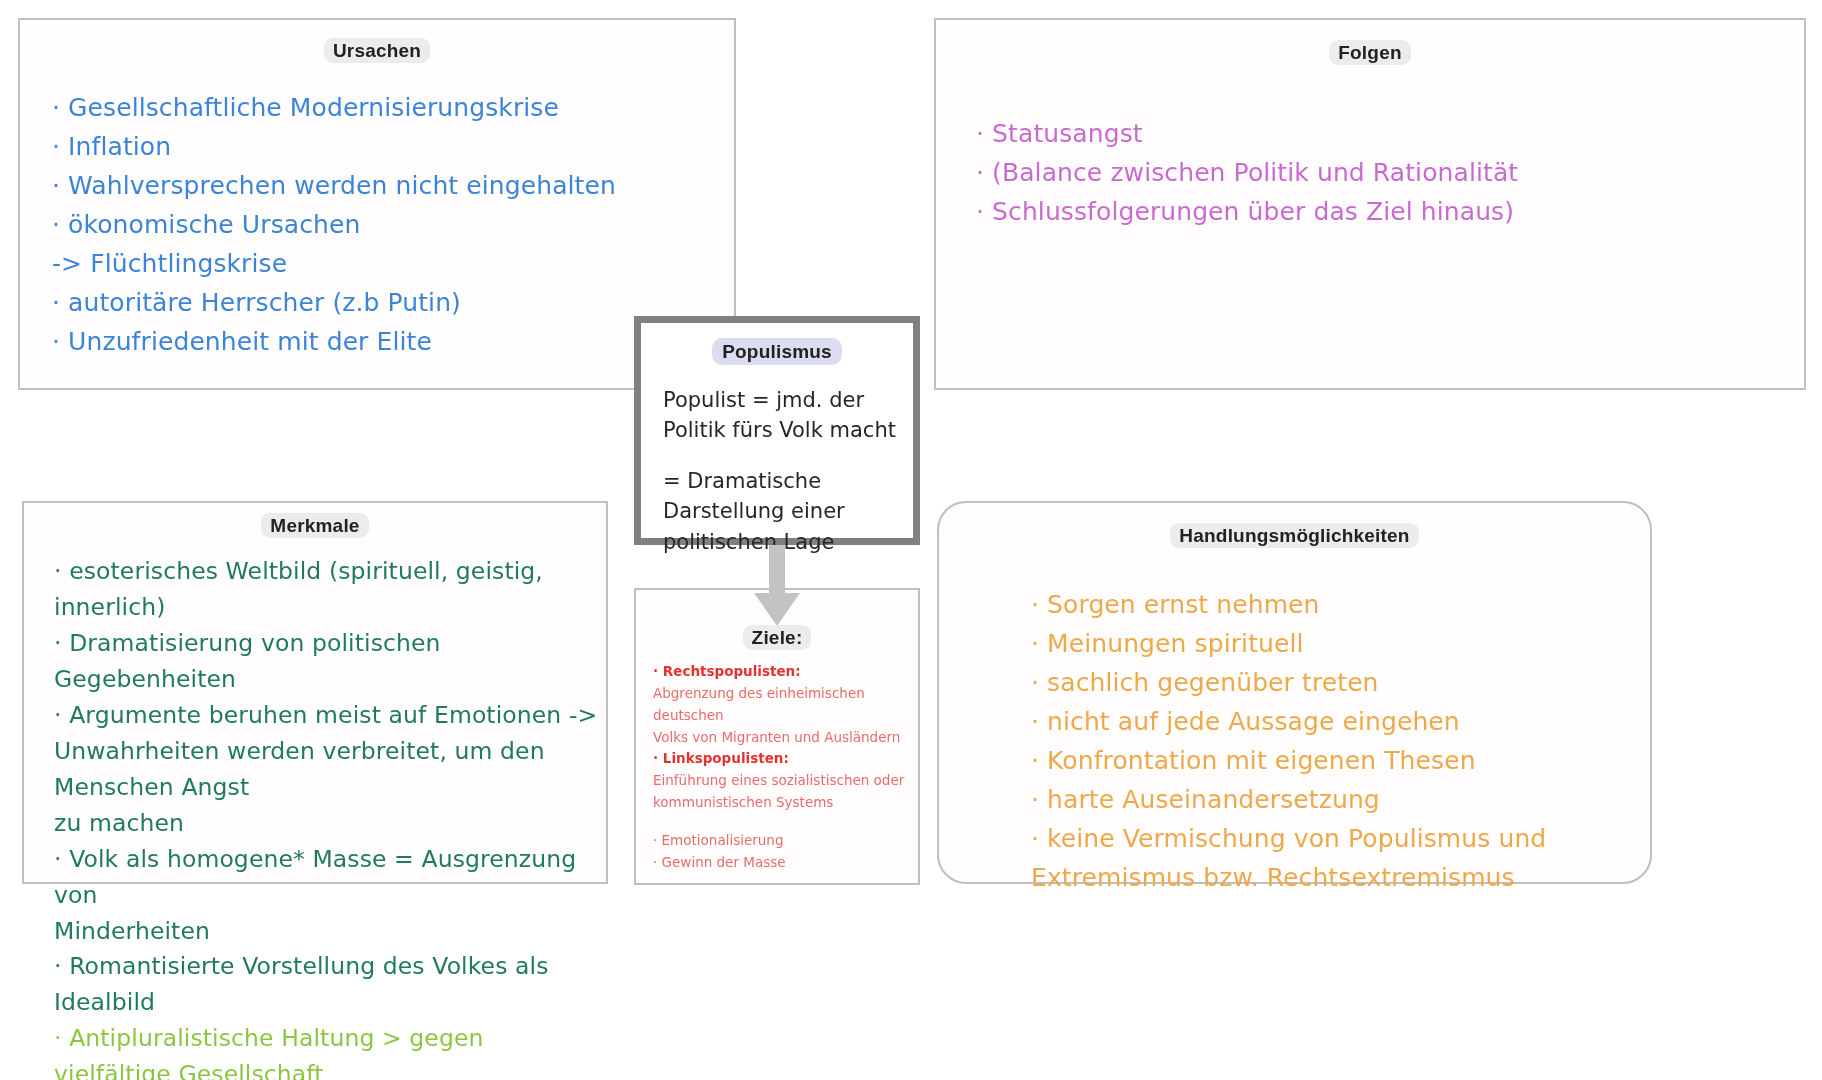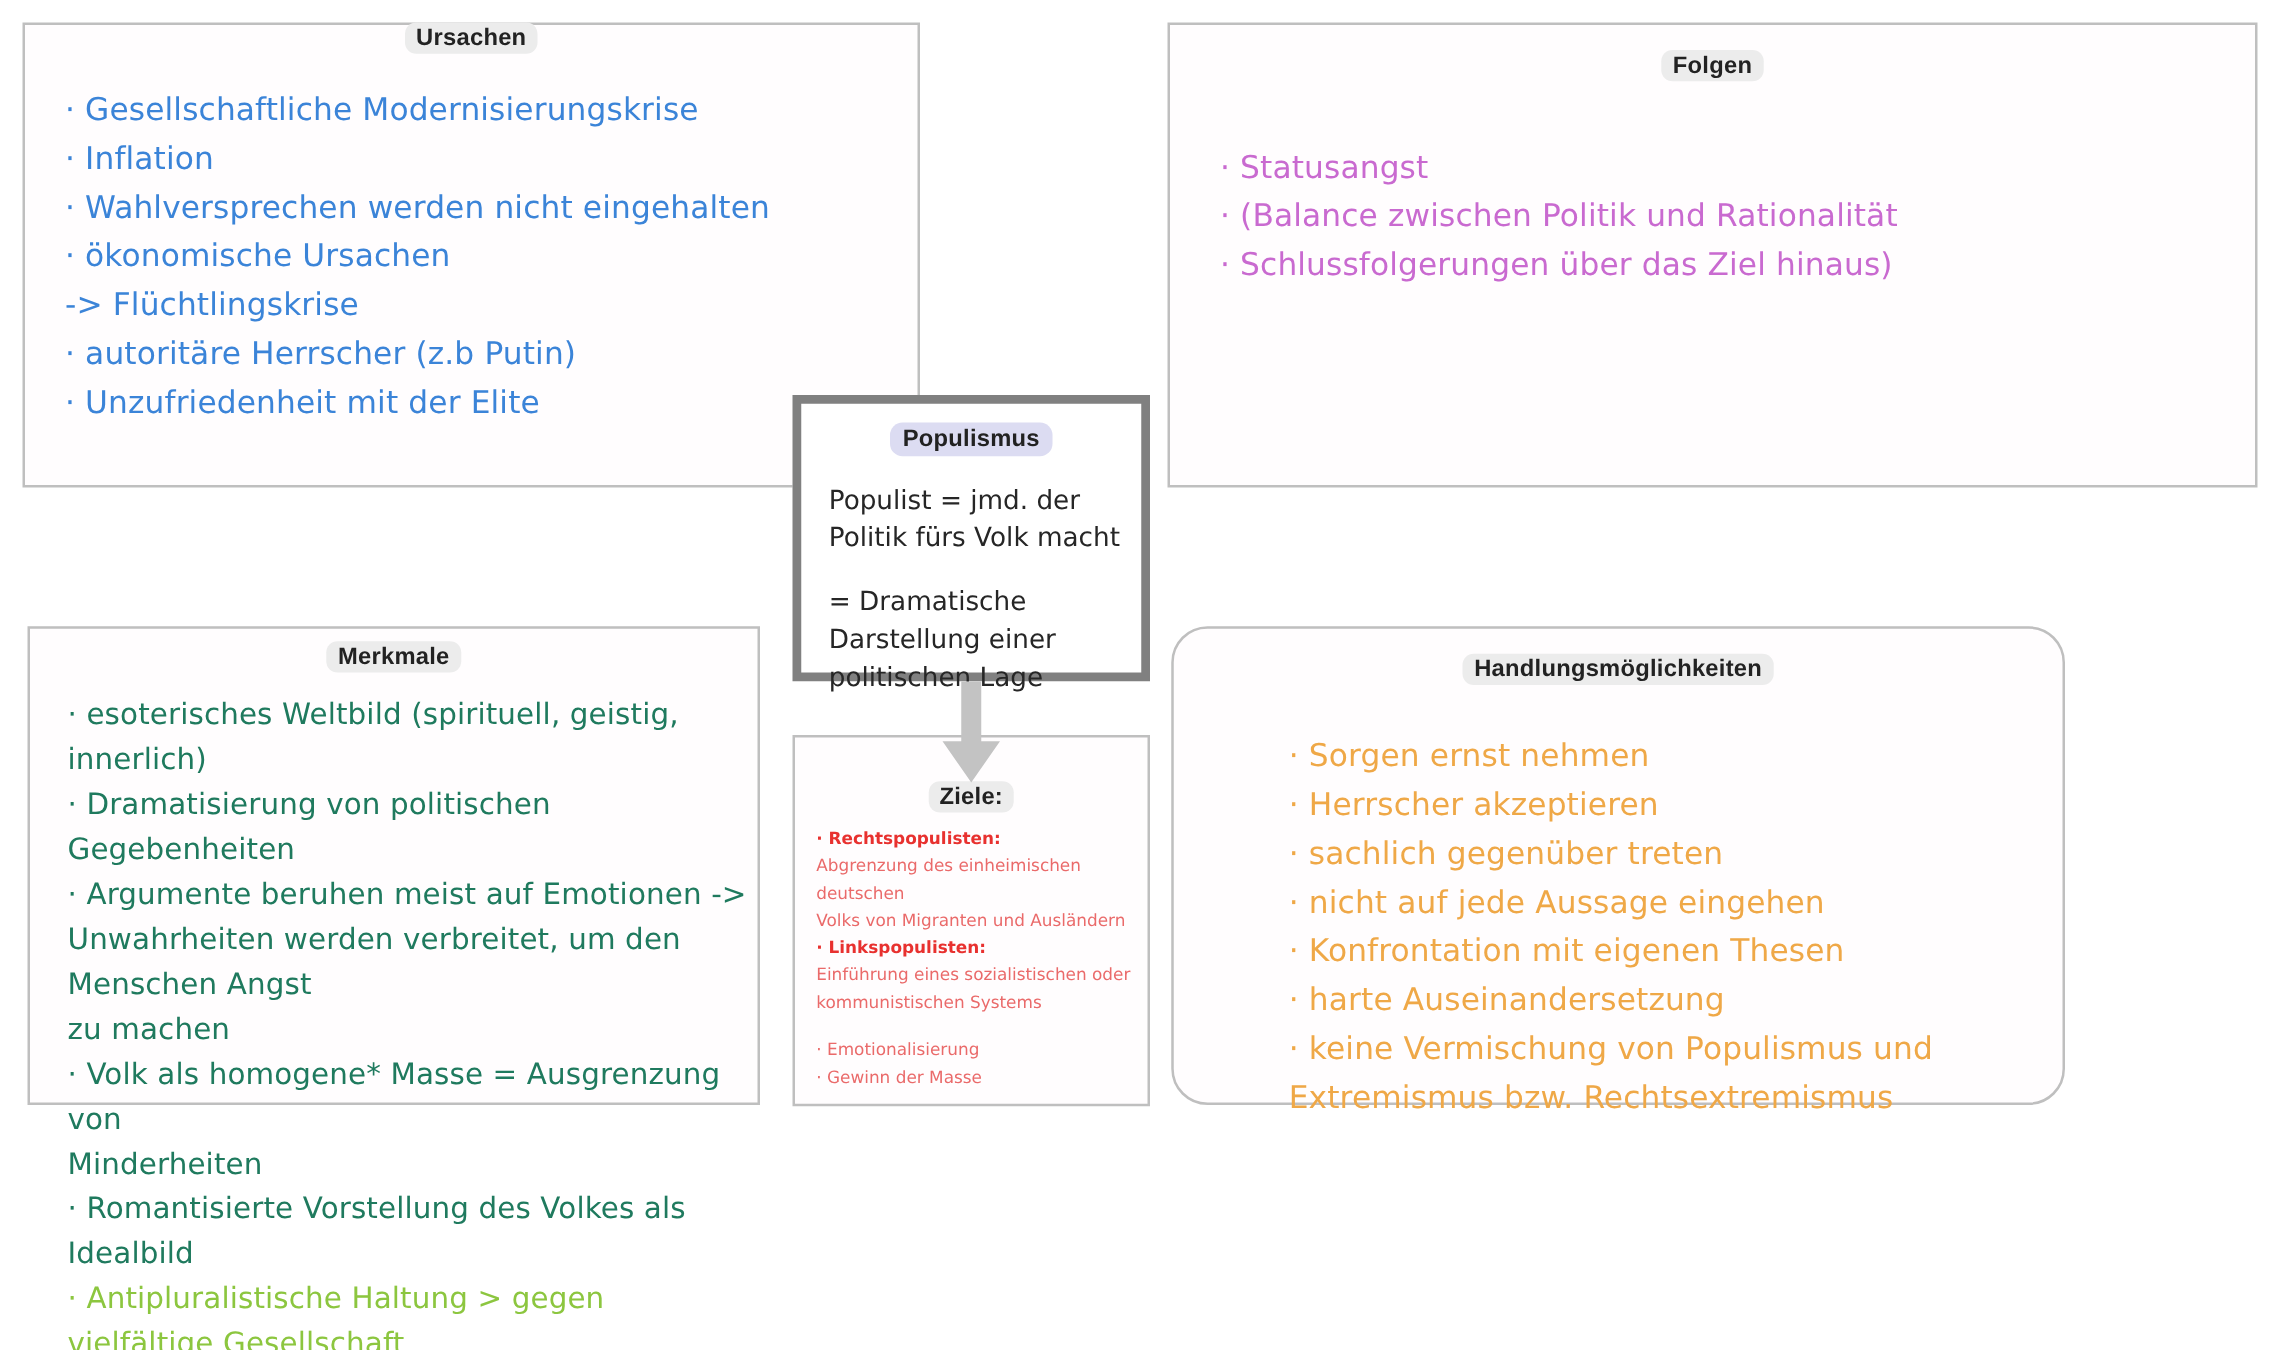--- a/index.html
+++ b/index.html
@@ -47,21 +47,21 @@
     line-height: 1.56;
     font-weight: 400;
     letter-spacing: .1px;
   }
   .list div { white-space: pre-wrap; }
 
   
   #box-ursachen {
     left: 18px; top: 18px; width: 718px; height: 372px;
   }
-  #box-ursachen .box-title { }
+  #box-ursachen .box-title { margin-top: 20px; }
   #box-ursachen .list {
     color: #3b84d8;
     margin: 26px 0 0 32px;
   }
 
   
   #box-folgen {
     left: 934px; top: 18px; width: 872px; height: 372px;
   }
   #box-folgen .box-title { margin-top: 22px; }
@@ -190,21 +190,21 @@
     </div>
 
   </div>
 
   <div class="box" id="box-handlung">
     <div class="box-title">
       <span class="pill">Handlungsmöglichkeiten</span>
     </div>
     <div class="list">
       <div>· Sorgen ernst nehmen</div>
-      <div>· Herrscher akzeptieren</div>
+      <div>· Meinungen spirituell</div>
       <div>· sachlich gegenüber treten</div>
       <div>· nicht auf jede Aussage eingehen</div>
       <div>· Konfrontation mit eigenen Thesen</div>
       <div>· harte Auseinandersetzung</div>
       <div>· keine Vermischung von Populismus und</div>
       <div>Extremismus bzw. Rechtsextremismus</div>
     </div>
   </div>
 
   <div class="box" id="box-ziele">

